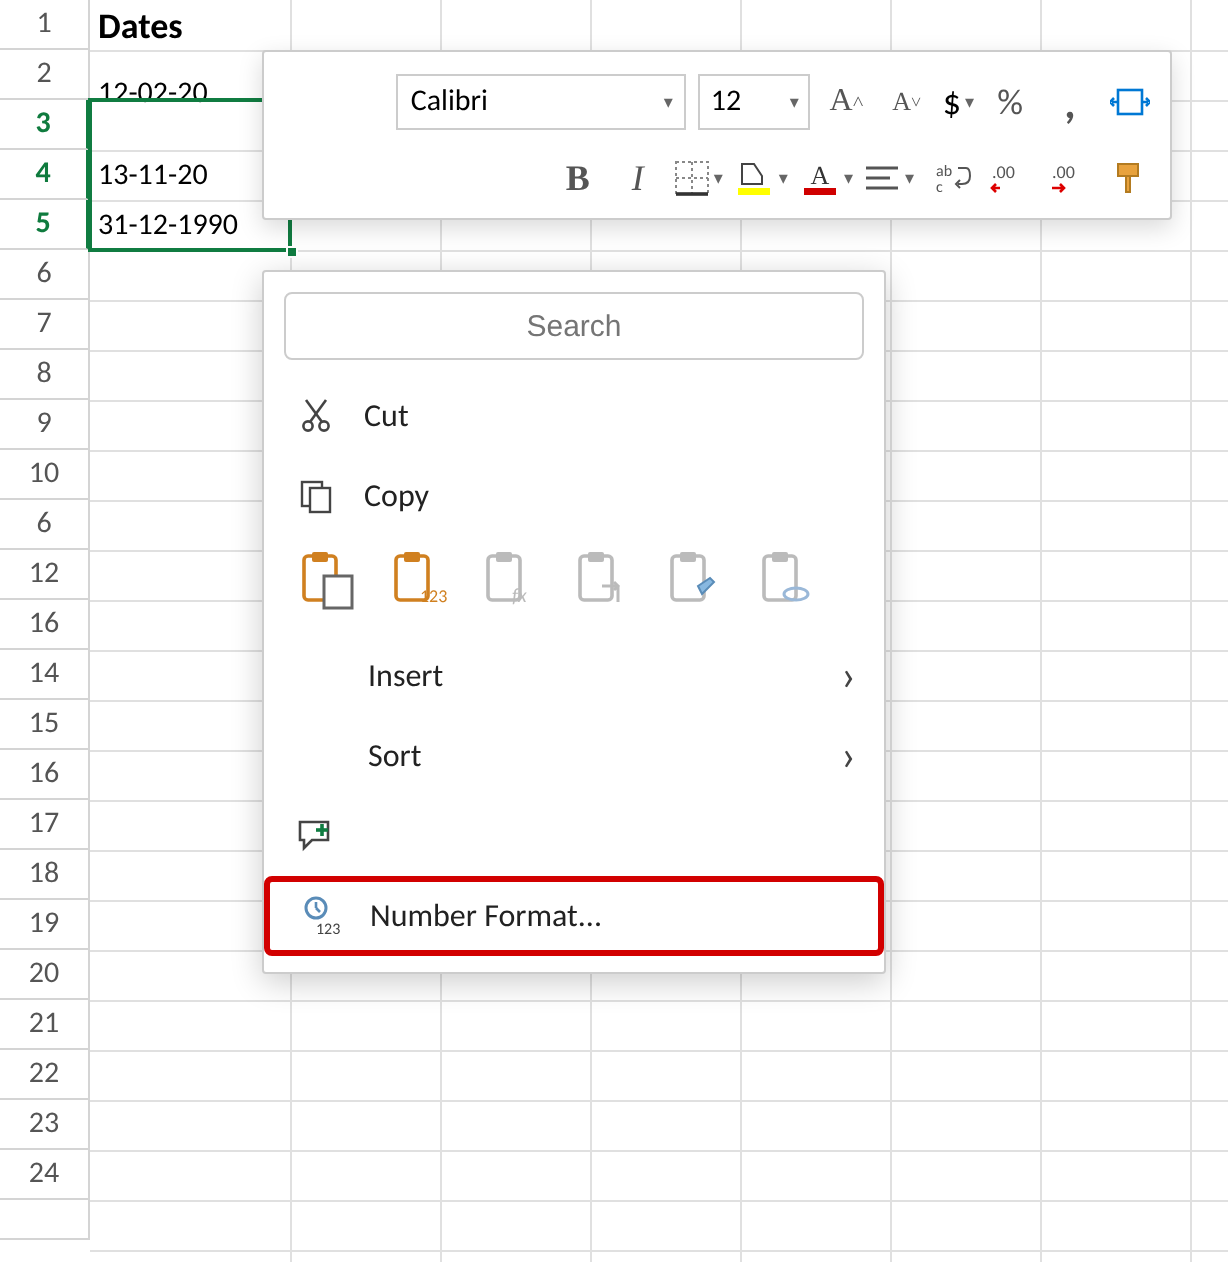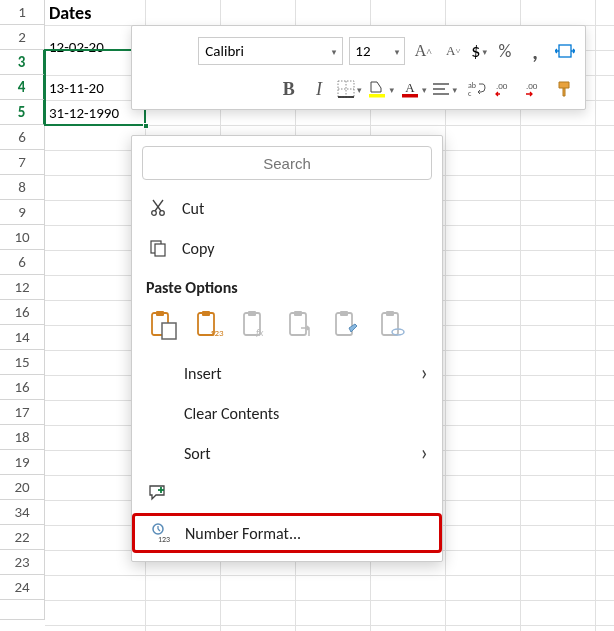--- a/index.html
+++ b/index.html
@@ -219,21 +219,21 @@
     <div class="row-header">6</div>
     <div class="row-header">12</div>
     <div class="row-header">16</div>
     <div class="row-header">14</div>
     <div class="row-header">15</div>
     <div class="row-header">16</div>
     <div class="row-header">17</div>
     <div class="row-header">18</div>
     <div class="row-header">19</div>
     <div class="row-header">20</div>
-    <div class="row-header">34</div>
+    <div class="row-header">21</div>
     <div class="row-header">22</div>
     <div class="row-header">23</div>
     <div class="row-header">24</div>
     <div class="row-header" style="height:20px"></div>
   </div>
 
   <div class="cells">
 
     <div class="hgrid" style="left:0;right:0;top:25px;height:1px"></div>
     <div class="hgrid" style="left:0;right:0;top:50px;height:1px"></div>
@@ -385,21 +385,20 @@
   <div class="menu-item">
     <span class="icon-slot">
       <svg width="18" height="18" viewBox="0 0 18 18">
           <rect x="2" y="2" width="10" height="12" fill="none" stroke="#444" stroke-width="1.2"></rect>
           <rect x="6" y="5" width="10" height="12" fill="#fff" stroke="#444" stroke-width="1.2"></rect>
         </svg>
     </span>
     <span>Copy</span>
   </div>
 
-  <div class="menu-label">Paste Options</div>
 
   <div class="paste-row">
     <div class="paste-icon">
       <svg width="30" height="30" viewBox="0 0 30 30">
           <rect x="3" y="3" width="16" height="22" rx="2" fill="none" stroke="#d08020" stroke-width="1.8"></rect>
           <rect x="7" y="1" width="8" height="5" rx="1" fill="#d08020"></rect>
           <rect x="13" y="13" width="14" height="16" fill="#fff" stroke="#666" stroke-width="1.5"></rect>
         </svg>
     </div>
     <div class="paste-icon">
@@ -435,23 +434,20 @@
           <rect x="3" y="3" width="16" height="22" rx="2" fill="none" stroke="#bbb" stroke-width="1.8"></rect>
           <rect x="7" y="1" width="8" height="5" rx="1" fill="#bbb"></rect>
           <ellipse cx="19" cy="22" rx="6" ry="3" fill="none" stroke="#9ab8d8" stroke-width="1.5"></ellipse>
         </svg>
     </div>
   </div>
 
   <div class="menu-item indent-sub">
     <span>Insert</span>
     <span class="chev"></span>
-  </div>
-  <div class="menu-item indent-sub">
-    <span>Clear Contents</span>
   </div>
   <div class="menu-item indent-sub">
     <span>Sort</span>
     <span class="chev"></span>
   </div>
 
   <div class="menu-item">
     <span class="icon-slot">
       <svg width="20" height="18" viewBox="0 0 20 18">
           <path d="M2 2 L16 2 L16 11 L8 11 L4 15 L4 11 L2 11 Z" fill="none" stroke="#444" stroke-width="1.3"></path>

